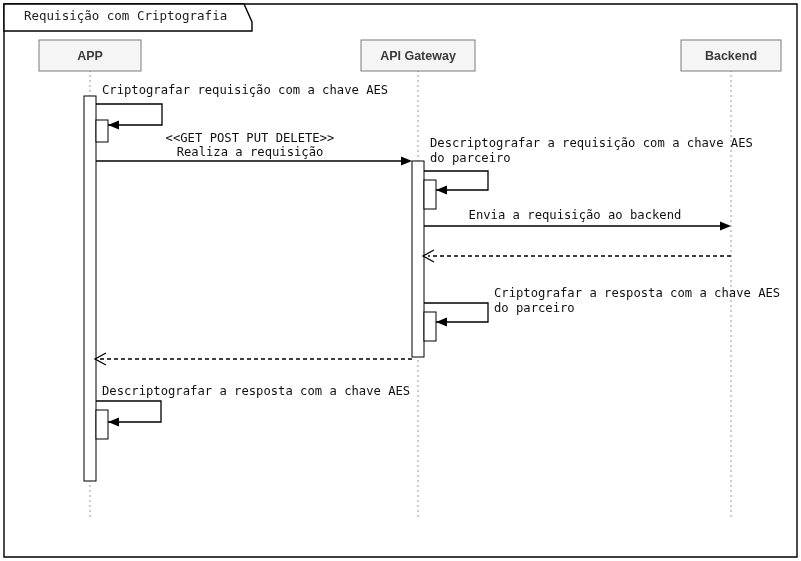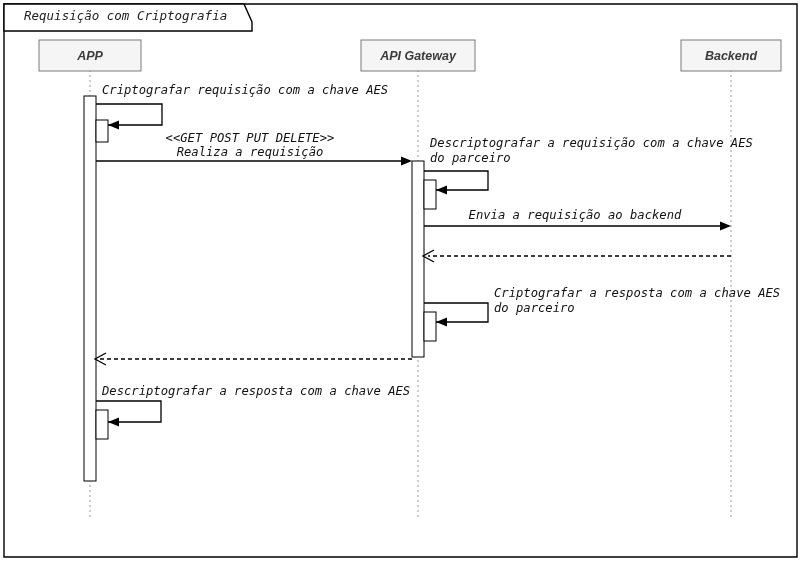--- a/index.html
+++ b/index.html
@@ -7,21 +7,20 @@
     padding: 0;
     background: #ffffff;
   }
   #canvas {
     position: relative;
     width: 801px;
     height: 561px;
     background: #ffffff;
     font-family: "DejaVu Sans Mono", "Liberation Mono", monospace;
     overflow: hidden;
-    font-style: italic;
   }
   #diagram-svg {
     position: absolute;
     left: 0;
     top: 0;
   }
   .frame-title-text {
     font-family: "DejaVu Sans Mono", "Liberation Mono", monospace;
     font-size: 12.5px;
     fill: #222222;

